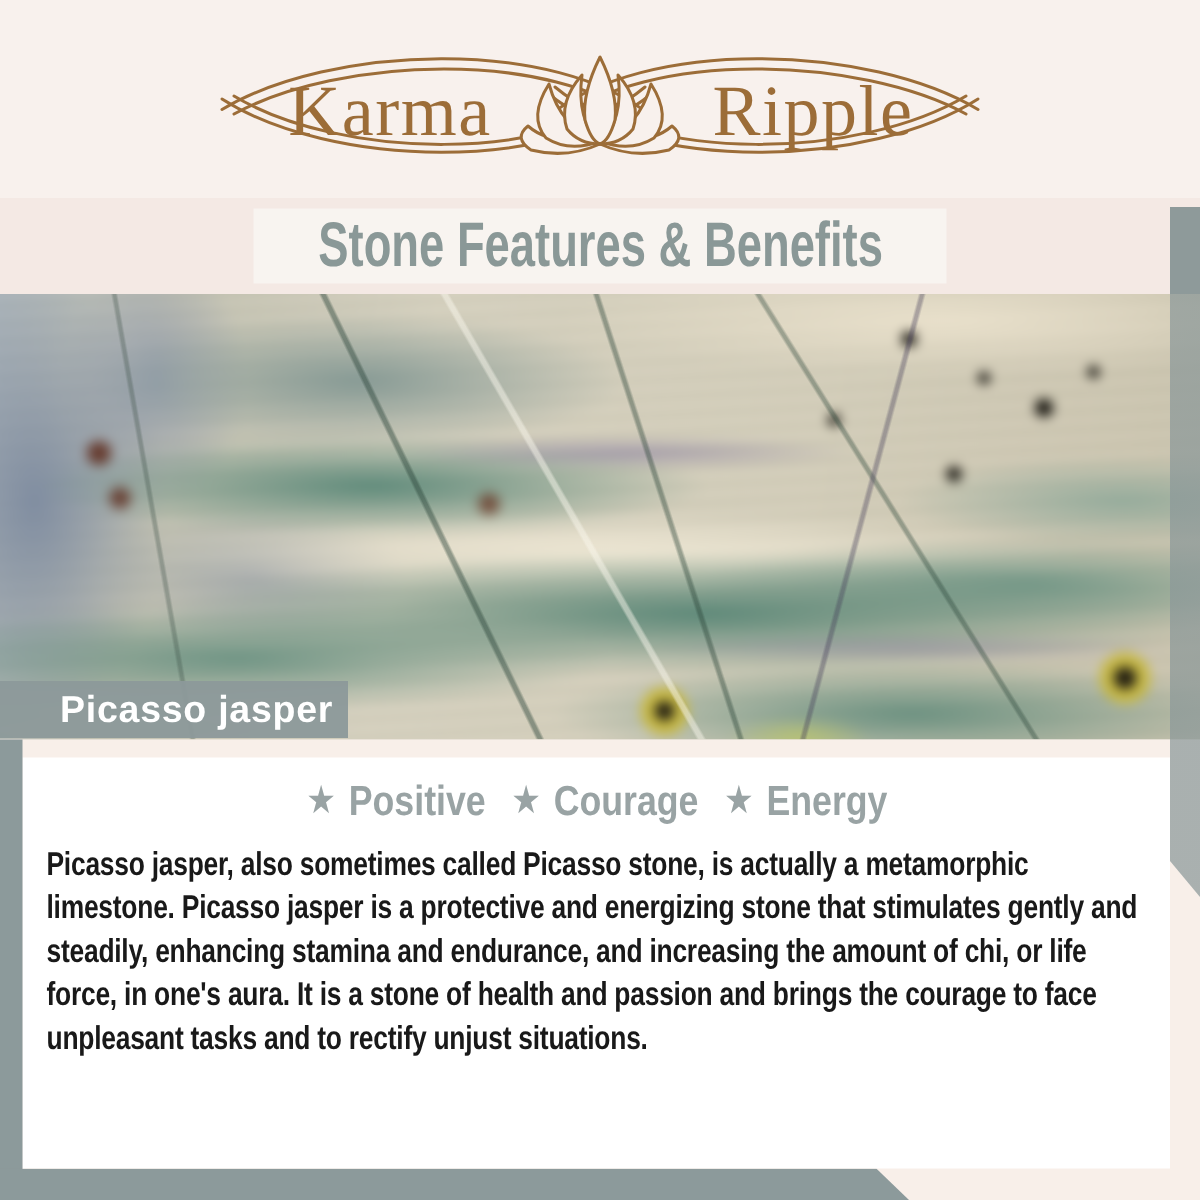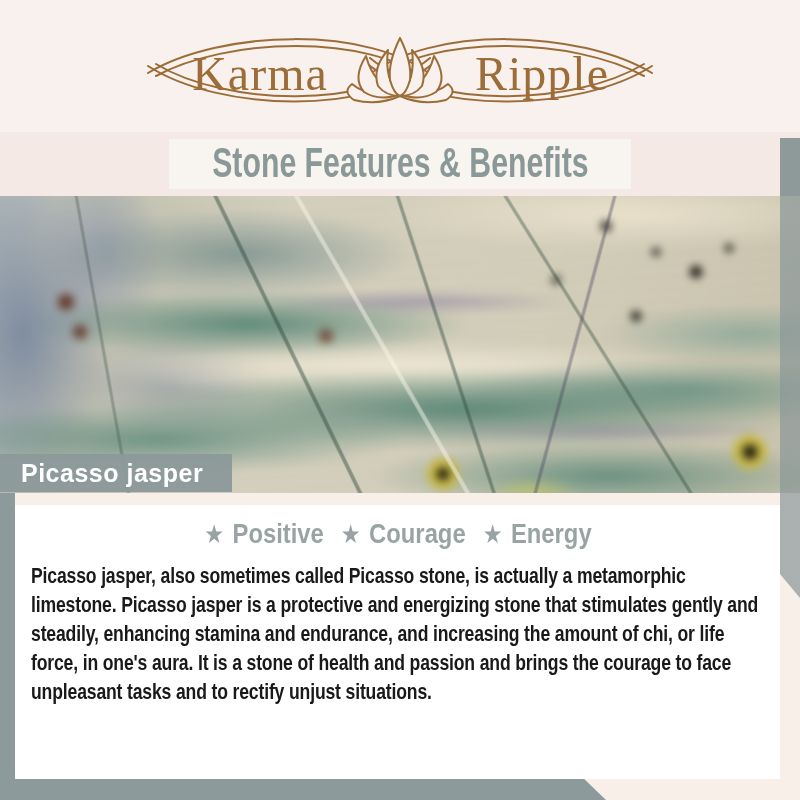--- a/index.html
+++ b/index.html
@@ -67,21 +67,21 @@
     background-image:
       linear-gradient(64deg,transparent 37.8%,rgba(40,66,54,0.55) 38% 38.25%,transparent 38.45%),
       linear-gradient(72deg,transparent 54.8%,rgba(40,66,54,0.5) 55% 55.2%,transparent 55.4%),
       linear-gradient(-75deg,transparent 29.8%,rgba(66,60,88,0.45) 30% 30.2%,transparent 30.4%),
       linear-gradient(58deg,transparent 69.8%,rgba(40,66,54,0.45) 70% 70.2%,transparent 70.4%),
       linear-gradient(60deg,transparent 47.8%,rgba(250,248,238,0.6) 48% 48.3%,transparent 48.5%),
       linear-gradient(80deg,transparent 14.8%,rgba(60,80,70,0.4) 15% 15.18%,transparent 15.36%);
   }
   .caption-badge{position:absolute;left:0;top:454px;width:232px;height:38px;
     background:rgba(140,153,154,0.95);color:#ffffff;font-size:25px;font-weight:700;
-    line-height:38px;padding-left:21px;box-sizing:border-box;letter-spacing:.5px;z-index:5;}
+    line-height:38px;padding-left:40px;box-sizing:border-box;letter-spacing:.5px;z-index:5;}
 
   
   .bottom-section{position:absolute;top:493px;left:0;width:800px;height:307px;background:var(--bottom-bg);}
   .content-card{position:absolute;left:15px;top:505px;width:765px;height:274px;background:var(--card-bg);z-index:2;}
   .benefits-row{margin-top:13px;display:flex;justify-content:center;}
   .benefits-inner{display:flex;align-items:center;gap:20px;font-size:28px;font-weight:700;
     color:var(--benefit-gray);white-space:nowrap;transform:scaleX(0.85);transform-origin:center;}
   .benefit-item{display:flex;align-items:center;gap:10px;}
   .benefit-star{font-family:"DejaVu Sans",sans-serif;font-size:26px;}
   .description{margin:11px 0 0 16px;width:930px;transform:scaleX(0.80);transform-origin:left top;

